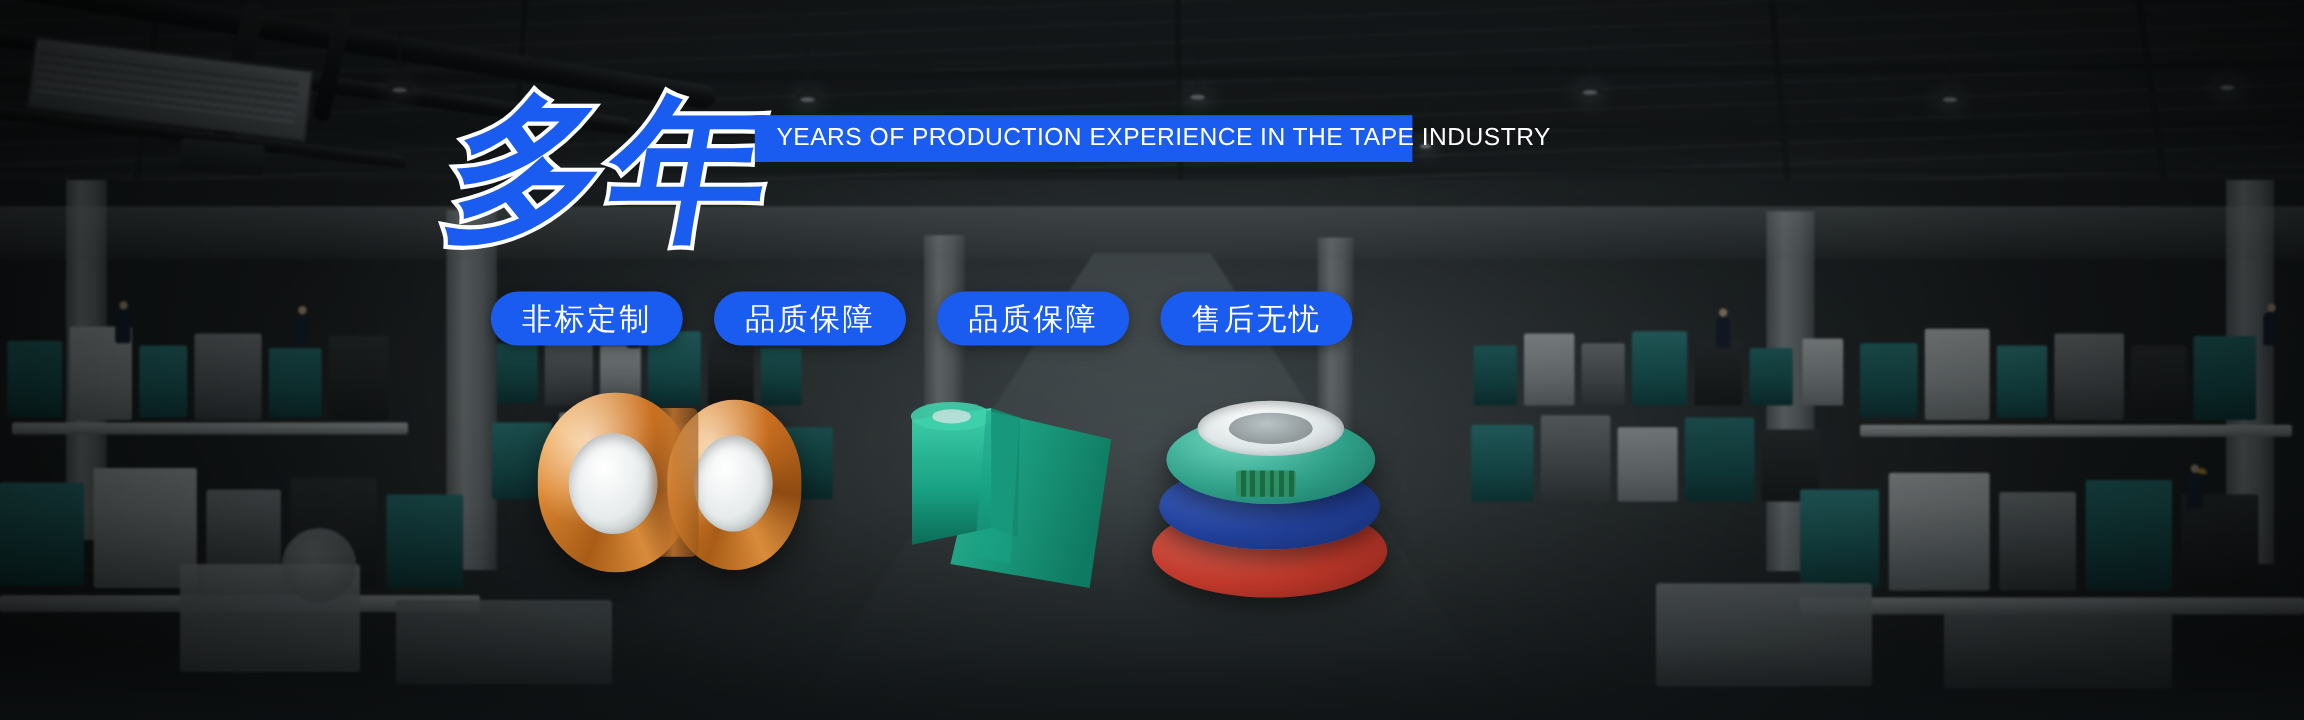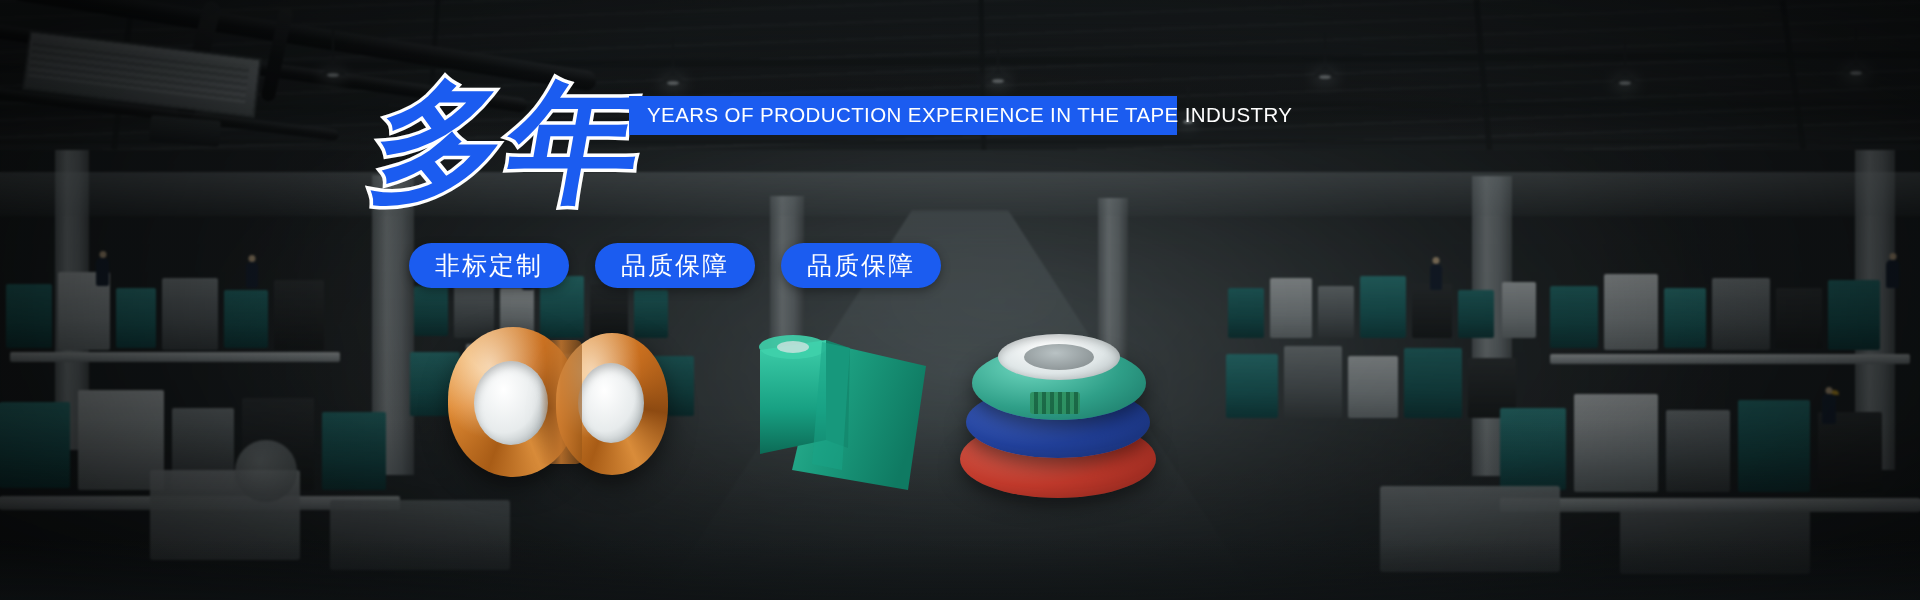--- a/index.html
+++ b/index.html
@@ -367,17 +367,18 @@
 
     <div class="en-band">
       <div class="en-band-text">YEARS OF PRODUCTION EXPERIENCE IN THE TAPE INDUSTRY</div>
     </div>
 
 
     <div class="pills">
       <div class="pill">非标定制</div>
       <div class="pill">品质保障</div>
       <div class="pill">品质保障</div>
+      <div class="pill">售后无忧</div>
     </div>
   </div>
 
   <div class="fade-bottom"></div>
 </div>
 
 </body></html>

